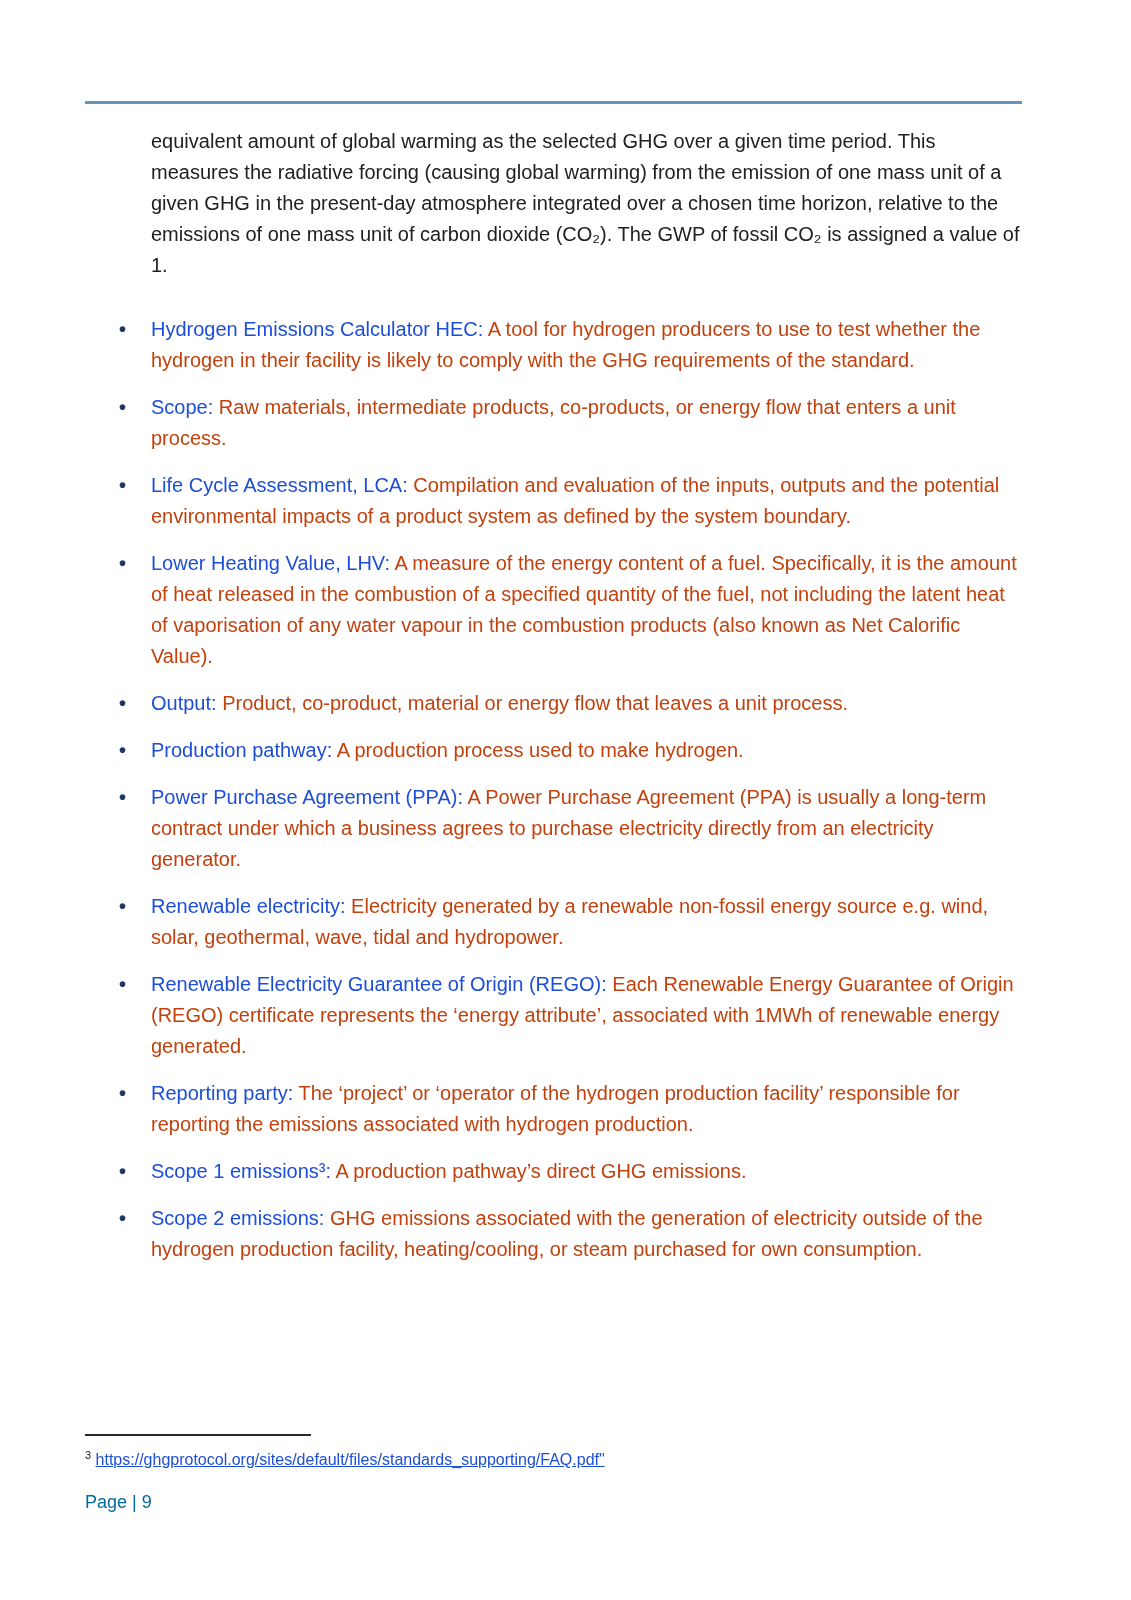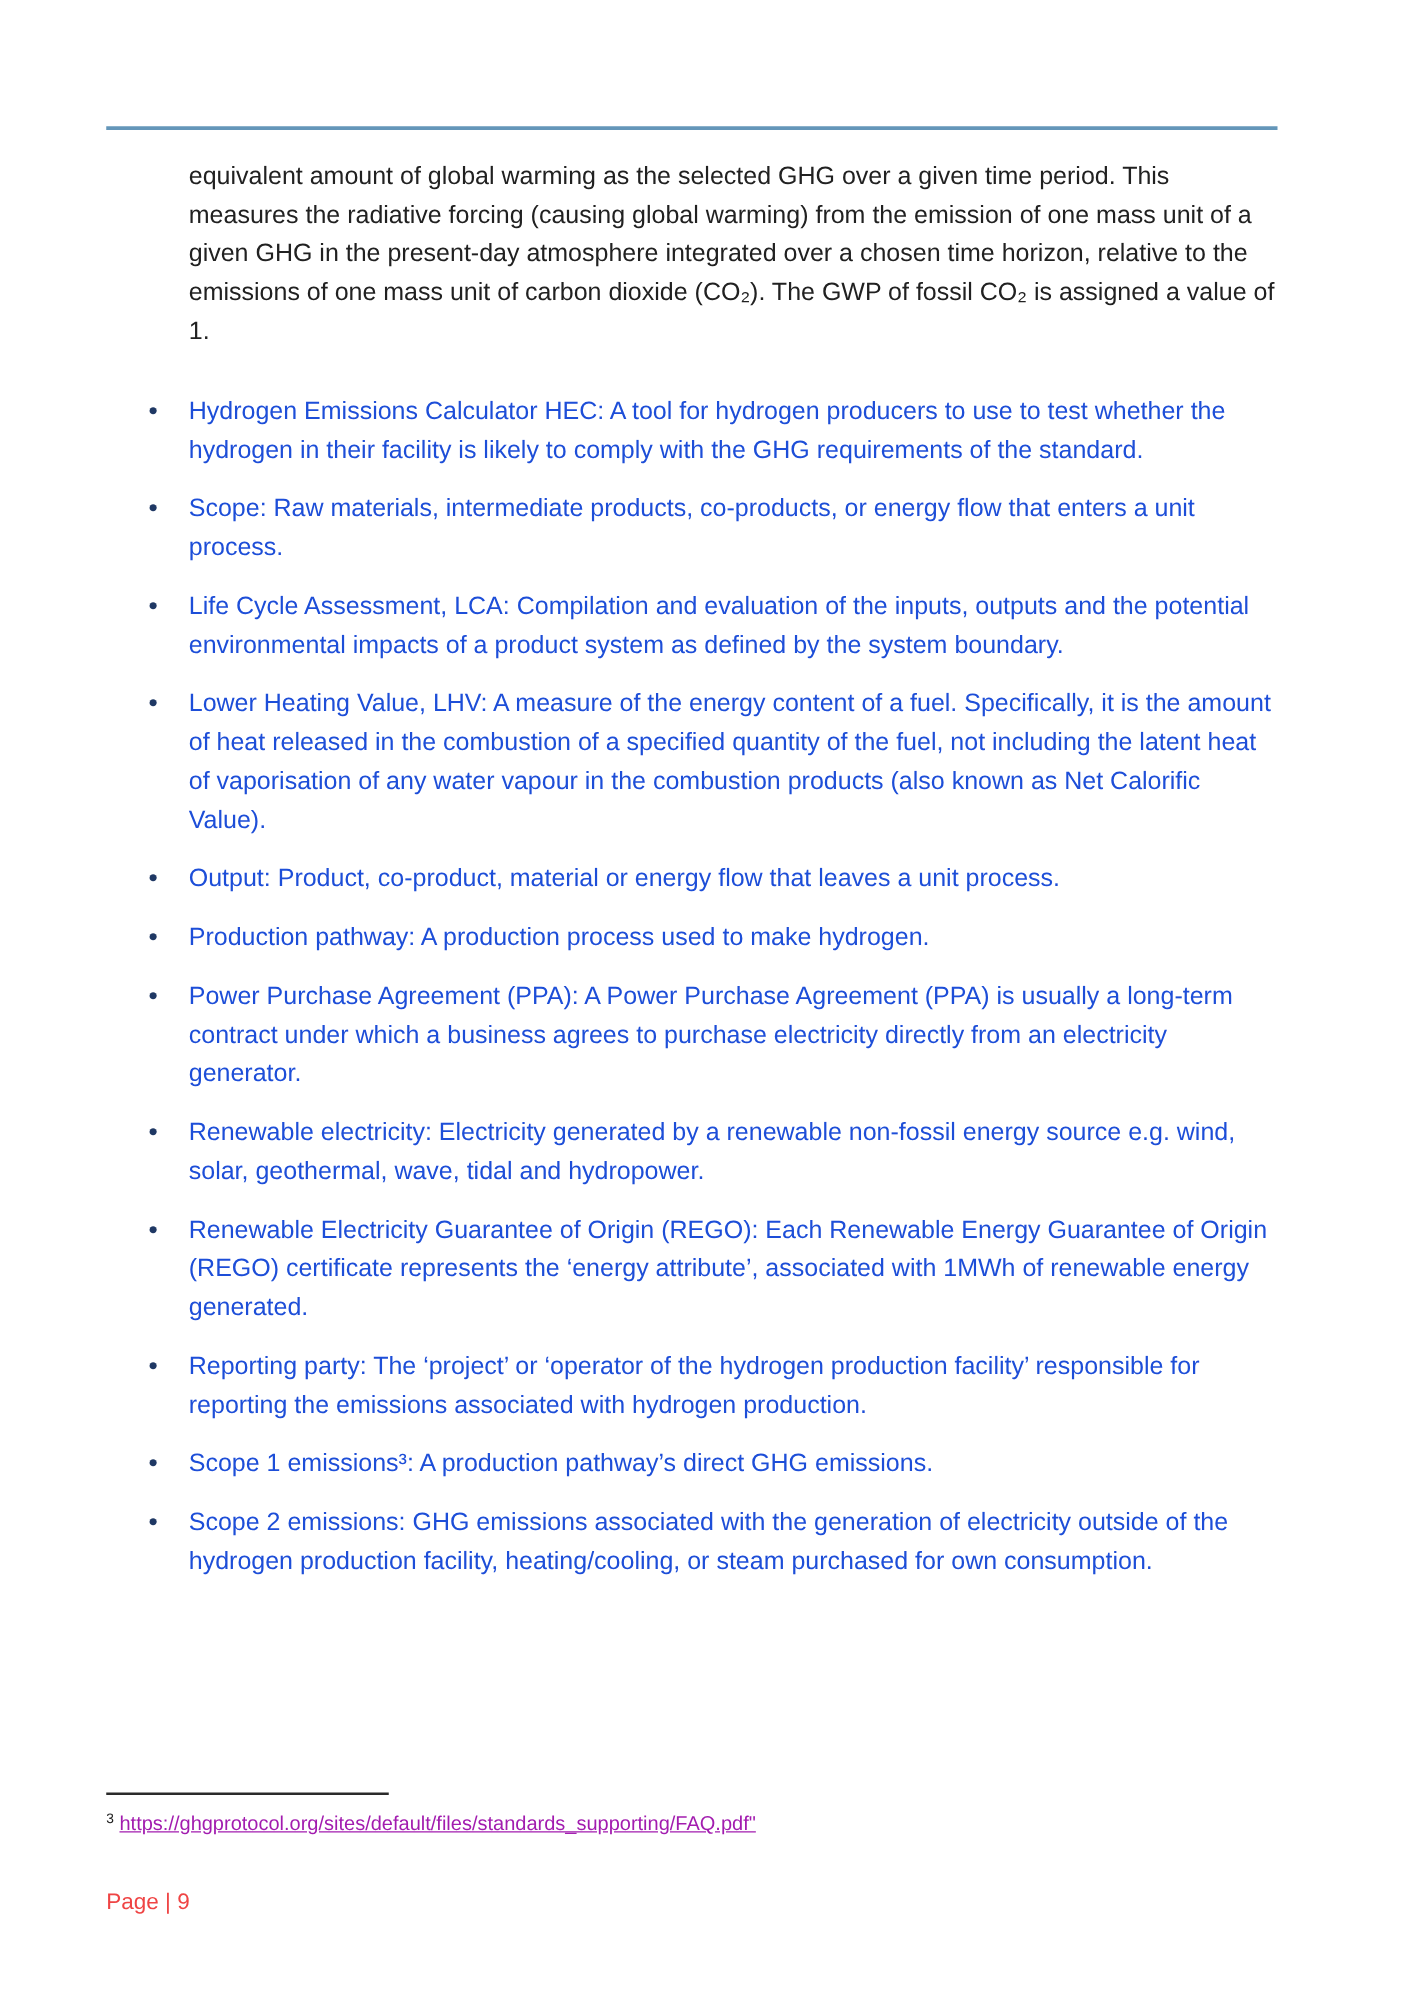--- a/index.html
+++ b/index.html
@@ -51,21 +51,21 @@
     top: 0;
     color: #1f3864;
     font-weight: bold;
     font-size: 20px;
   }
   .term {
     font-weight: normal;
     color: #1d4ed8;
   }
   .def {
-    color: #1d4ed8;
+    color: #c2410c;
   }
   .footnote-sep {
     position: absolute;
     left: 85px;
     top: 1434px;
     width: 226px;
     height: 0;
     border-top: 2px solid #2a2a2a;
   }
   .footnote {
@@ -75,30 +75,29 @@
     width: 930px;
     font-size: 16px;
     line-height: 22px;
     color: #212121;
   }
   .footnote sup {
     font-size: 11px;
     color: #212121;
   }
   .footnote a {
-    color: #a21caf;
+    color: #1d4ed8;
     cursor: pointer;
   }
   .page-footer {
     position: absolute;
     left: 85px;
     top: 1492px;
     font-size: 18px;
-    color: #ef4444;
-    margin-top: 19px;
+    color: #0369a1;
   }
 </style>
 </head>
 <body>
 
 <div class="top-rule"></div>
 
 <div class="content">
   <p class="intro">equivalent amount of global warming as the selected GHG over a given time period. This measures the radiative forcing (causing global warming) from the emission of one mass unit of a given GHG in the present-day atmosphere integrated over a chosen time horizon, relative to the emissions of one mass unit of carbon dioxide (CO₂). The GWP of fossil CO₂ is assigned a value of 1.</p>
 

